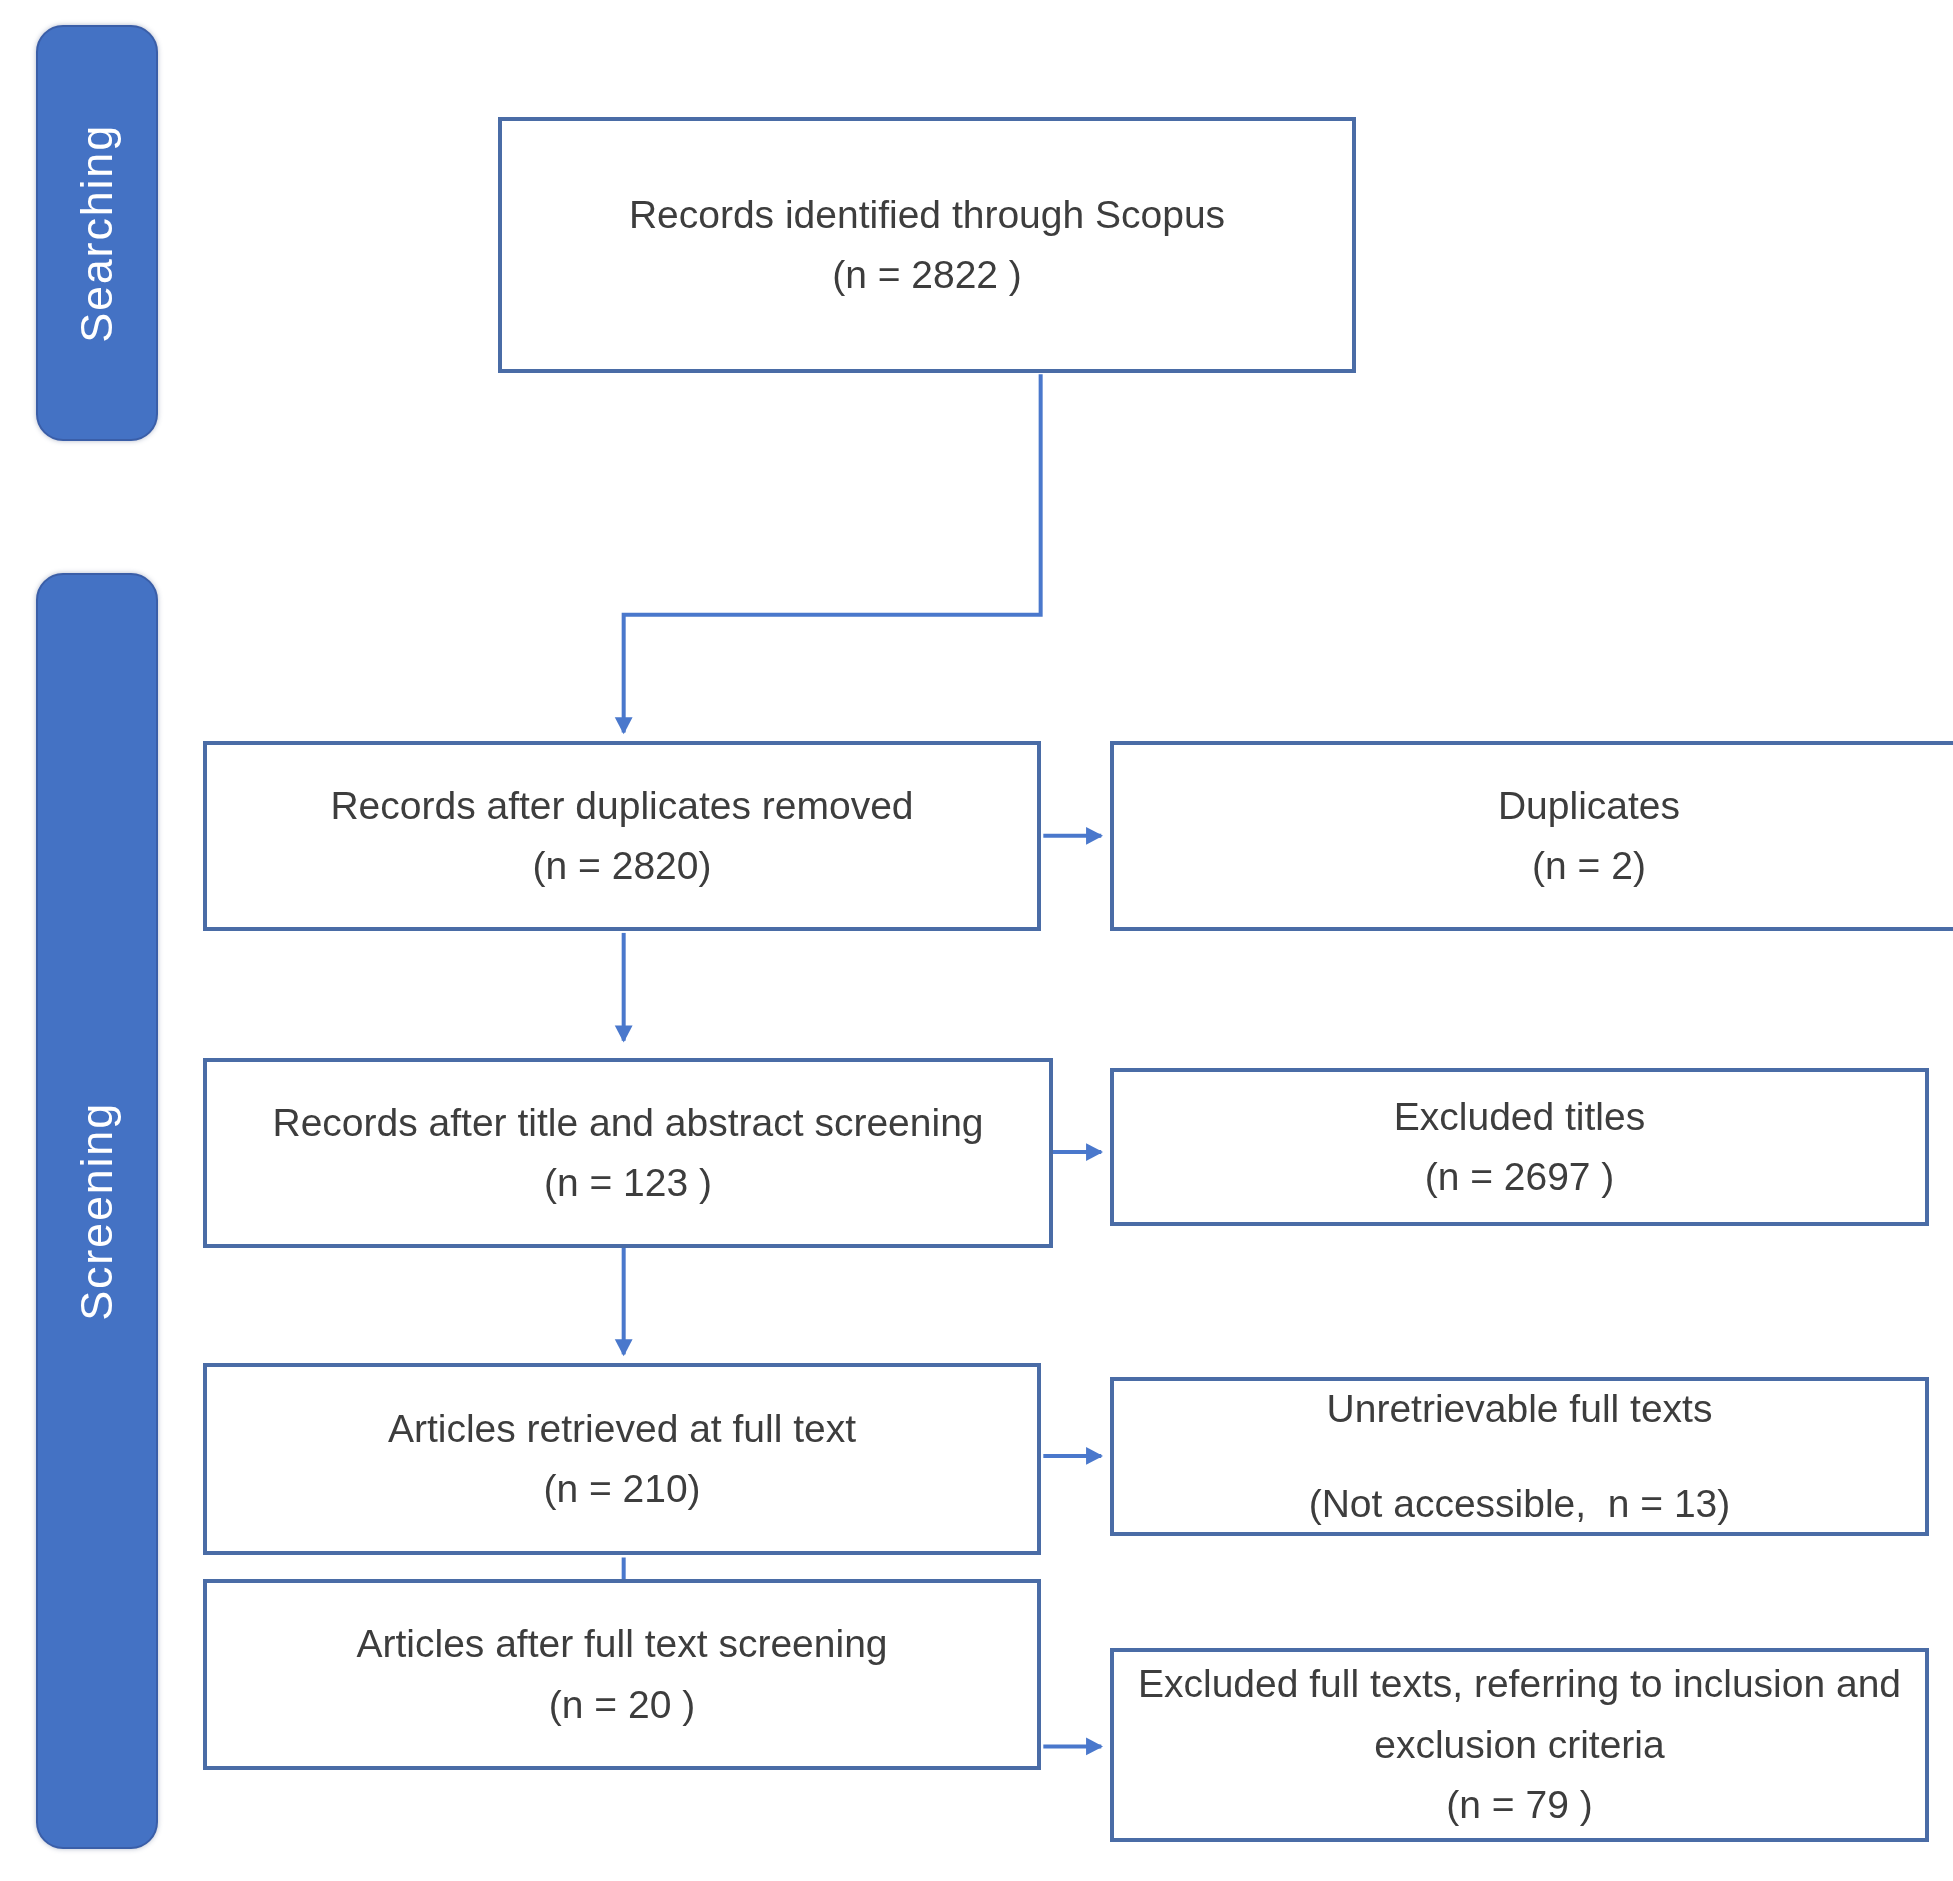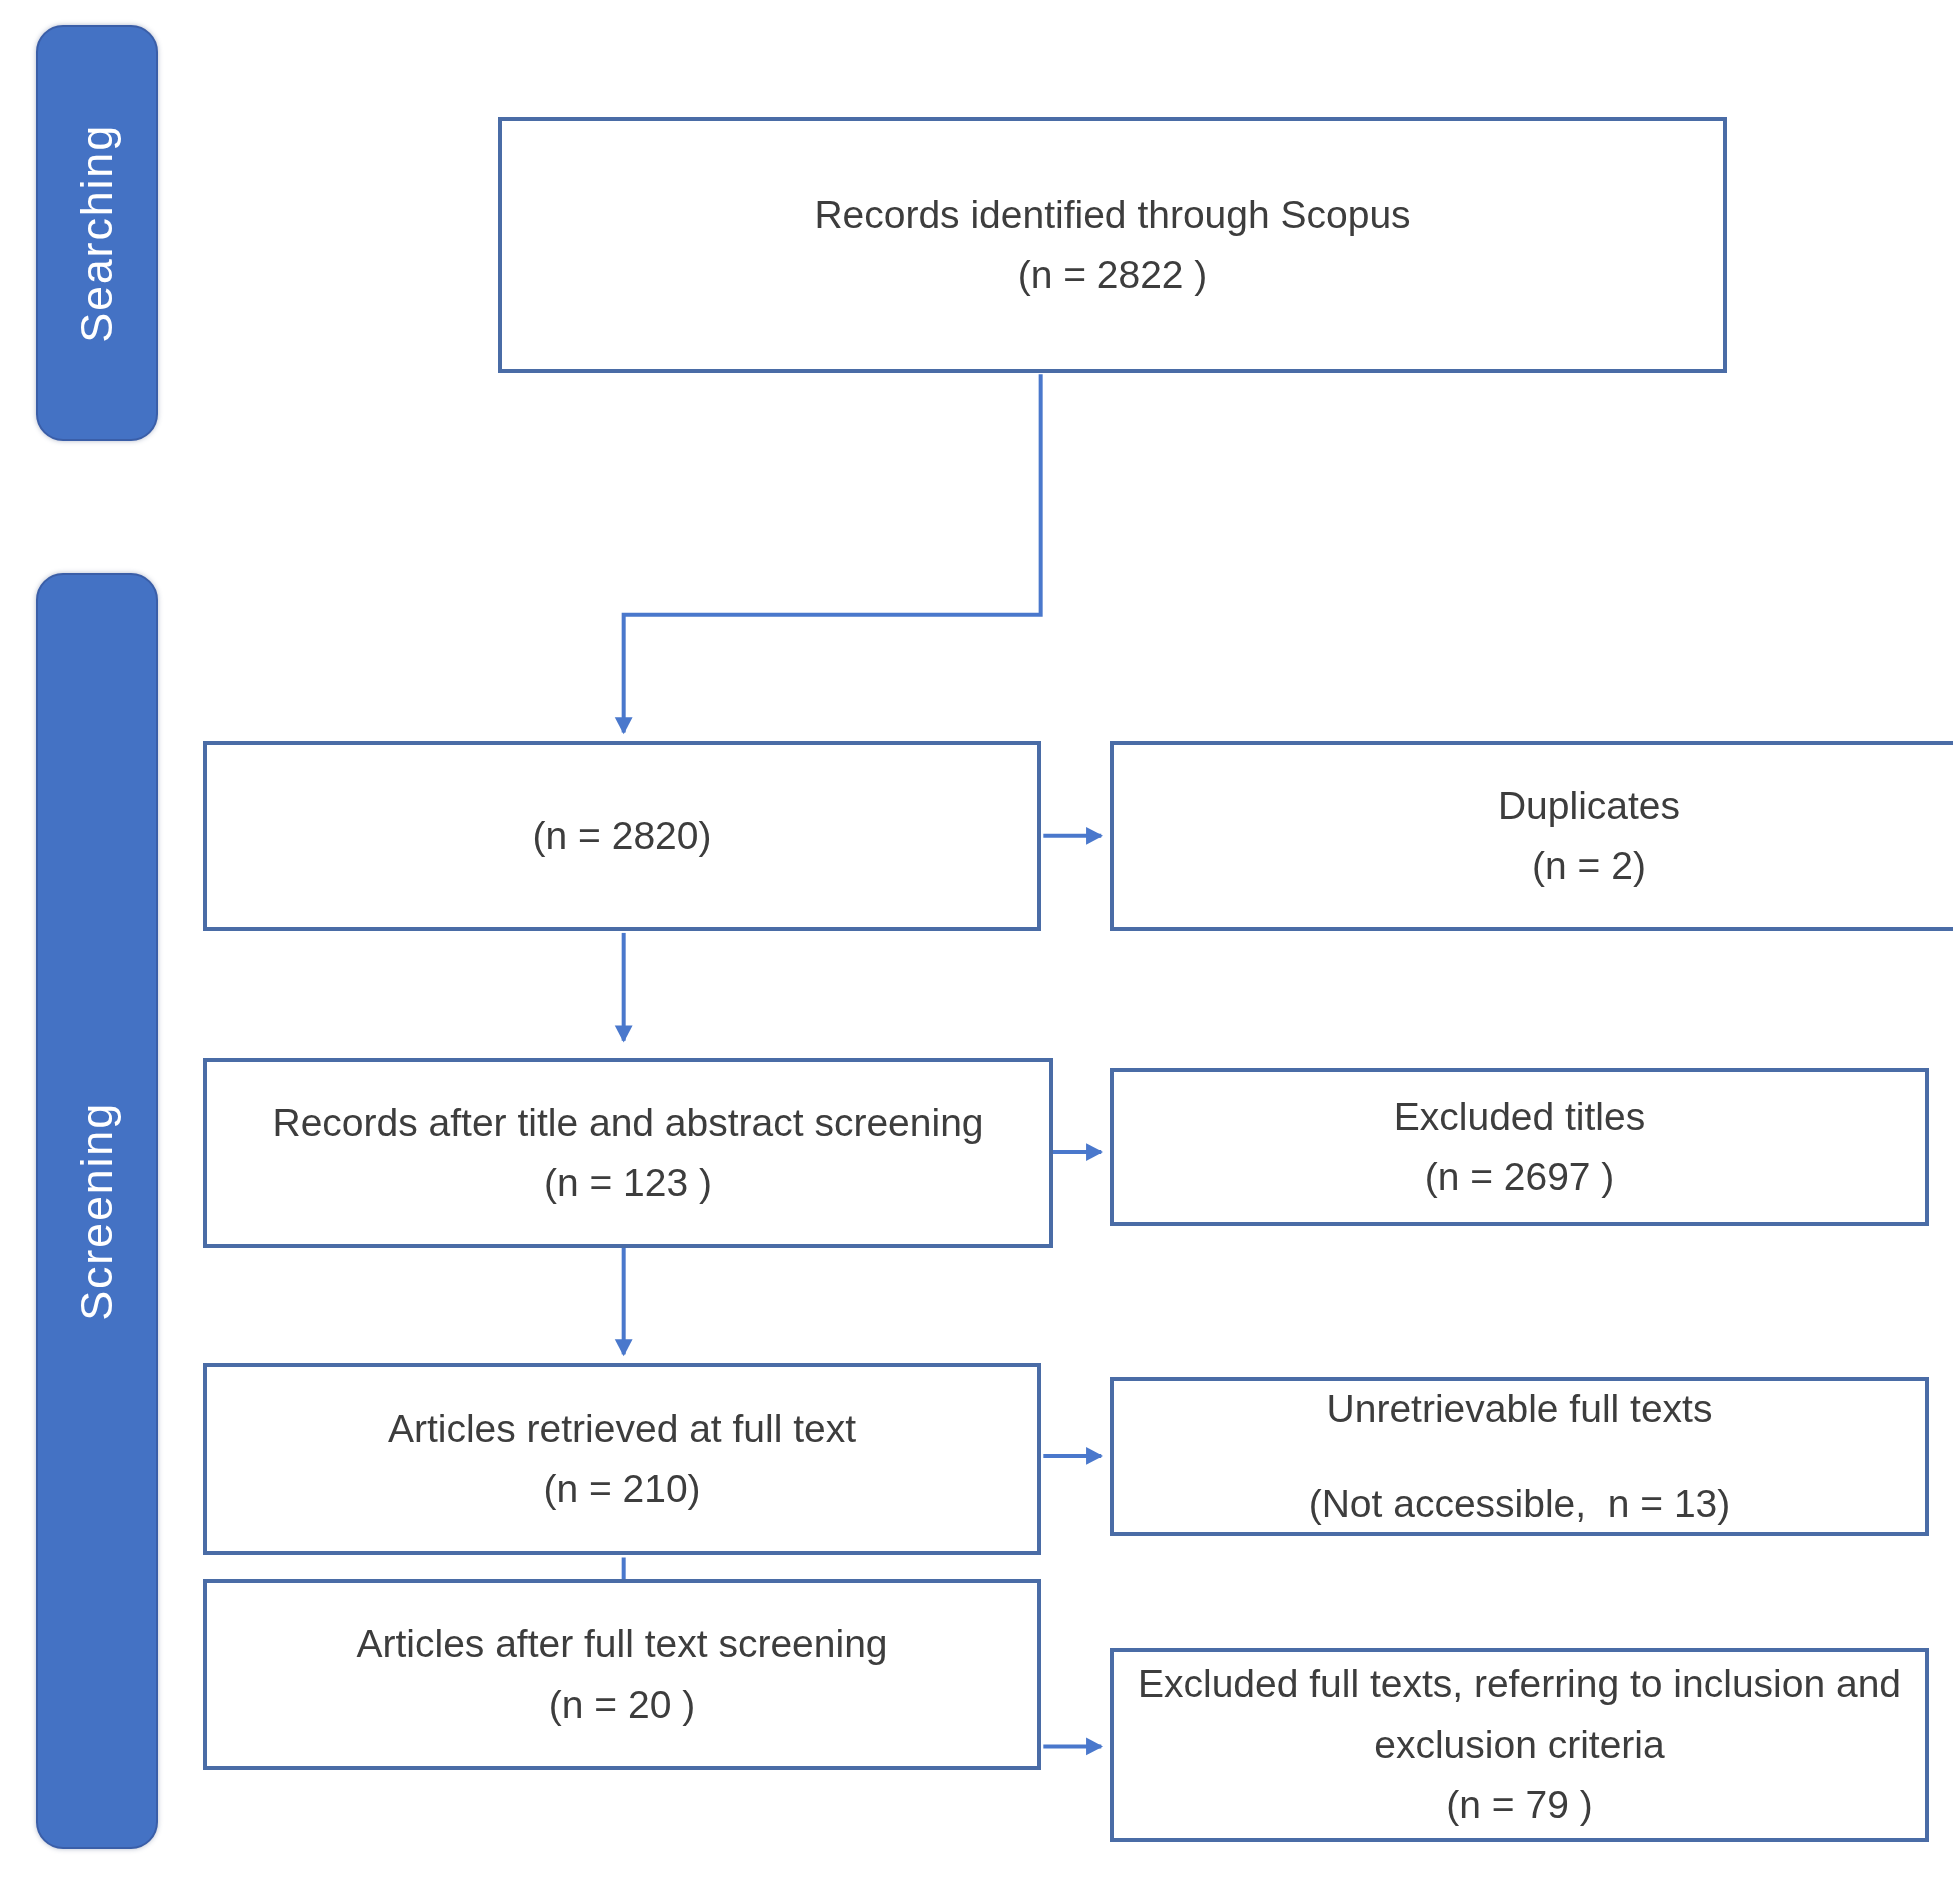--- a/index.html
+++ b/index.html
@@ -46,21 +46,21 @@
     text-align: center;
     color: #3d3d3d;
     font-size: 39px;
     line-height: 1.55;
     padding: 7.1px 19.6px;
   }
   .box-line { white-space: pre-wrap; }
   .box-line.narrow { max-width: 749px; }
 
   
-  .b-identified       { left: 498px;  top: 117px;  width: 1229px; height: 256px; }
+  .b-identified       { left: 498px;  top: 117px;  width: 858px; height: 256px; }
   .b-after-duplicates { left: 203px;  top: 741px;  width: 838px;  height: 190px; }
   .b-after-title      { left: 203px;  top: 1050px; width: 850px;  height: 190px; margin-top: 8px; }
   .b-retrieved        { left: 203px;  top: 1363px; width: 838px;  height: 192px; }
   .b-after-fulltext   { left: 203px;  top: 1579px; width: 838px;  height: 191px; }
   
   .b-duplicates       { left: 1110px; top: 741px;  width: 958px;  height: 190px; }
   .b-excluded-titles  { left: 1110px; top: 1068px; width: 819px;  height: 158px; }
   .b-unretrievable    { left: 1110px; top: 1377px; width: 819px;  height: 159px; gap: 35px; }
   .b-excluded-full    { left: 1110px; top: 1648px; width: 819px;  height: 194px; }
 
@@ -99,20 +99,21 @@
     <path d="M 1171 1634 L 1236 1634" fill="none" stroke="#4a78cc" stroke-width="4.5" marker-end="url(#arrow)"></path>
     <path d="M 1171 1960 L 1236 1960" fill="none" stroke="#4a78cc" stroke-width="4.5" marker-end="url(#arrow)"></path>
   </svg>
 
   <div class="flow-box b-identified">
     <div class="box-line">Records identified through Scopus</div>
     <div class="box-line">(n = 2822 )</div>
   </div>
 
   <div class="flow-box b-after-duplicates">
+    <div class="box-line">Records after duplicates removed</div>
     <div class="box-line">(n = 2820)</div>
   </div>
 
   <div class="flow-box b-after-title">
     <div class="box-line narrow">Records after title and abstract screening</div>
     <div class="box-line">(n = 123 )</div>
   </div>
 
   <div class="flow-box b-retrieved">
     <div class="box-line">Articles retrieved at full text</div>

